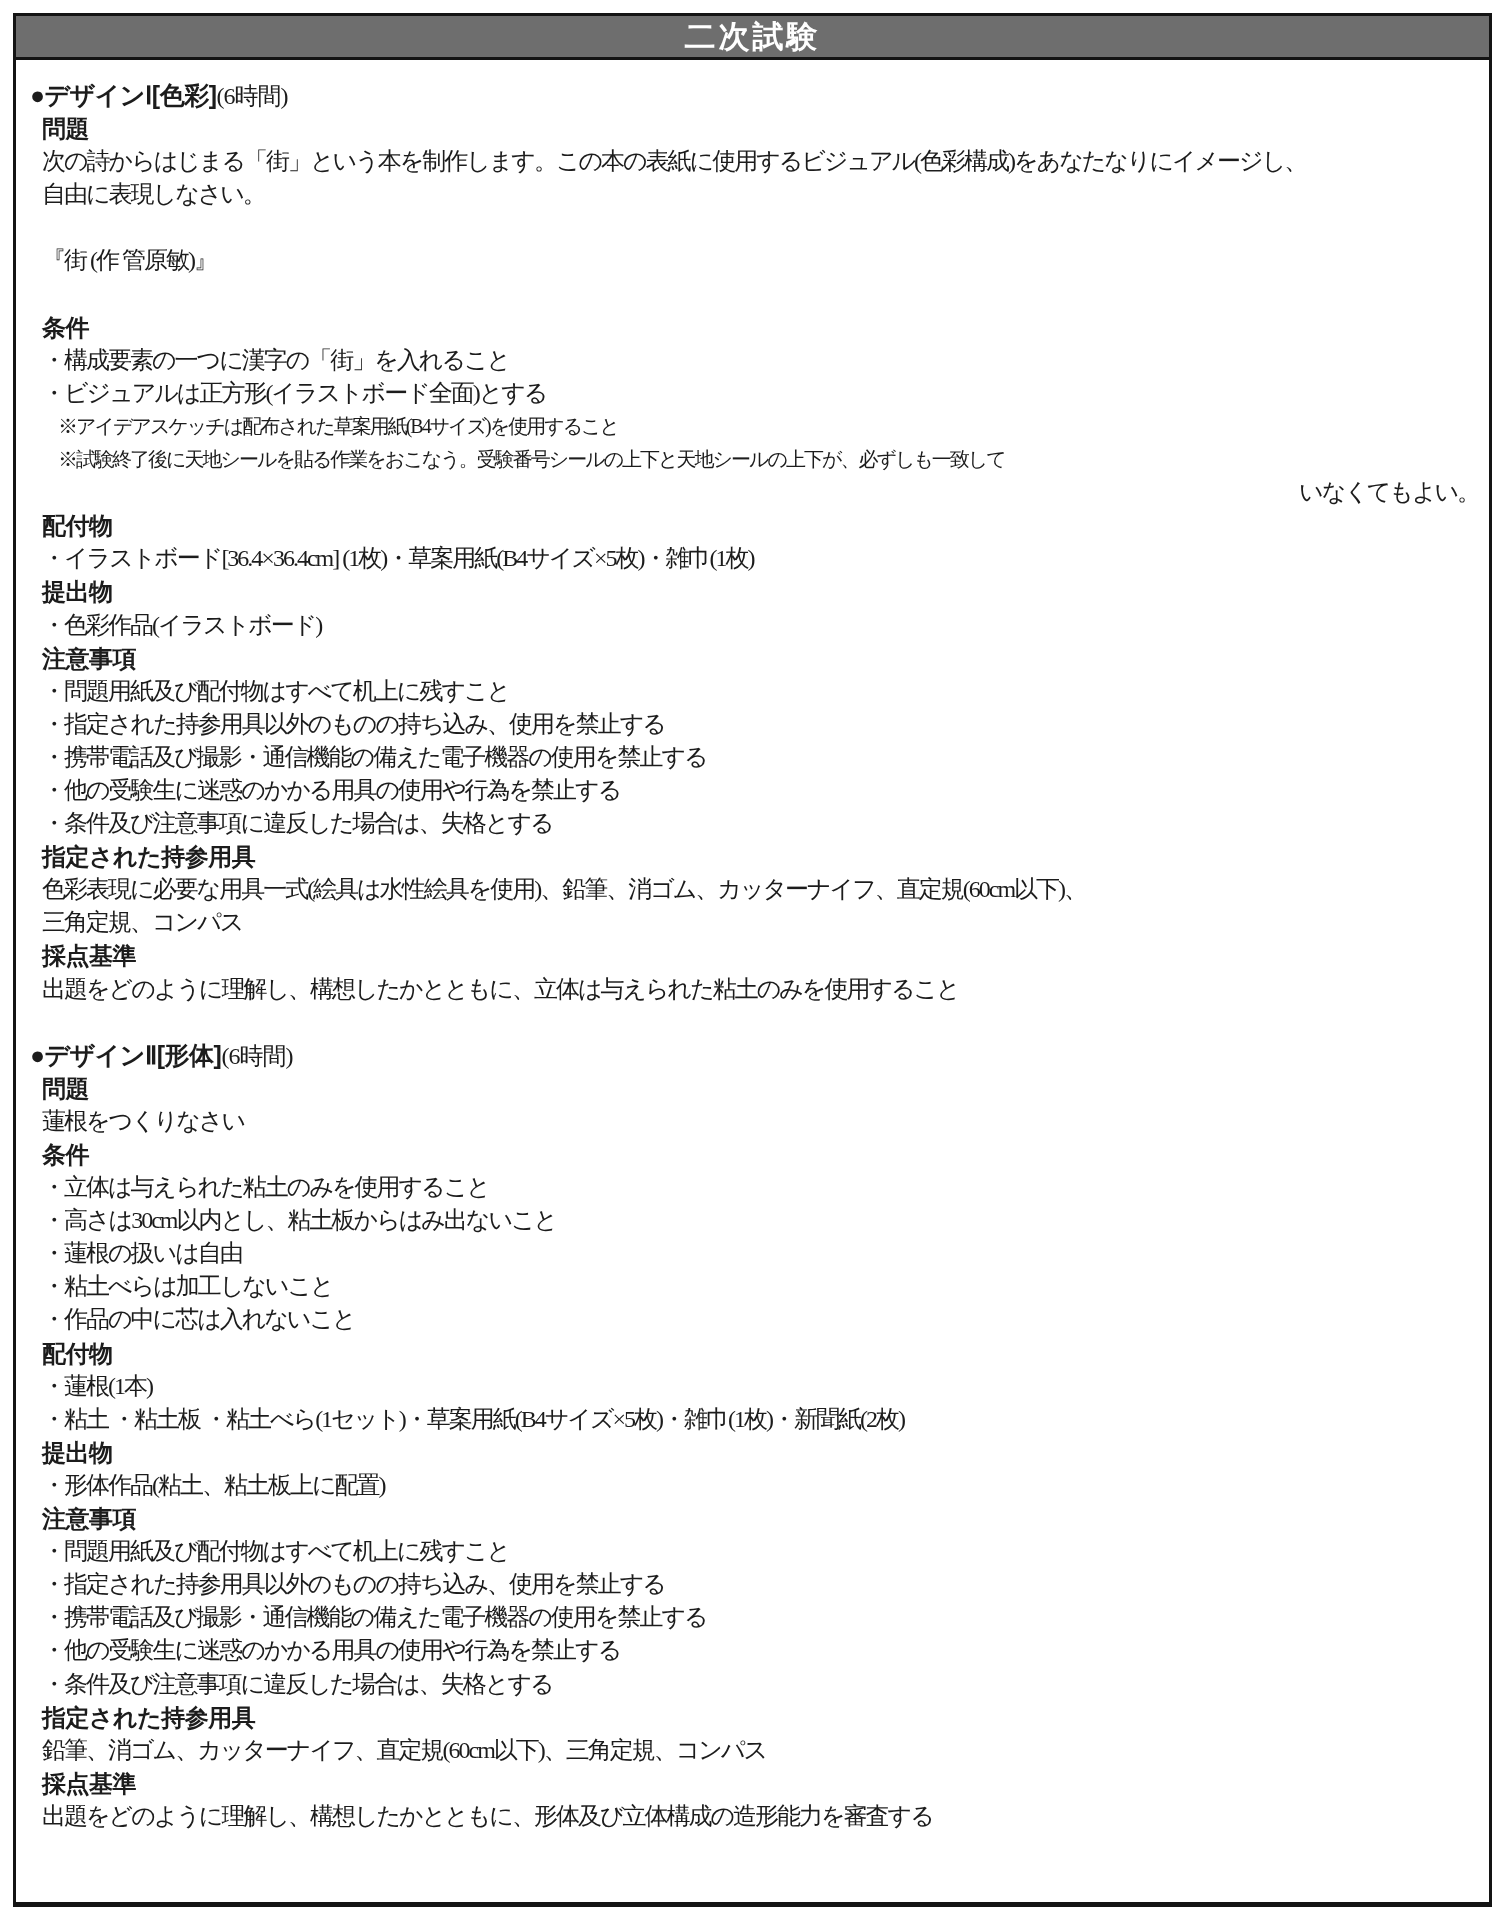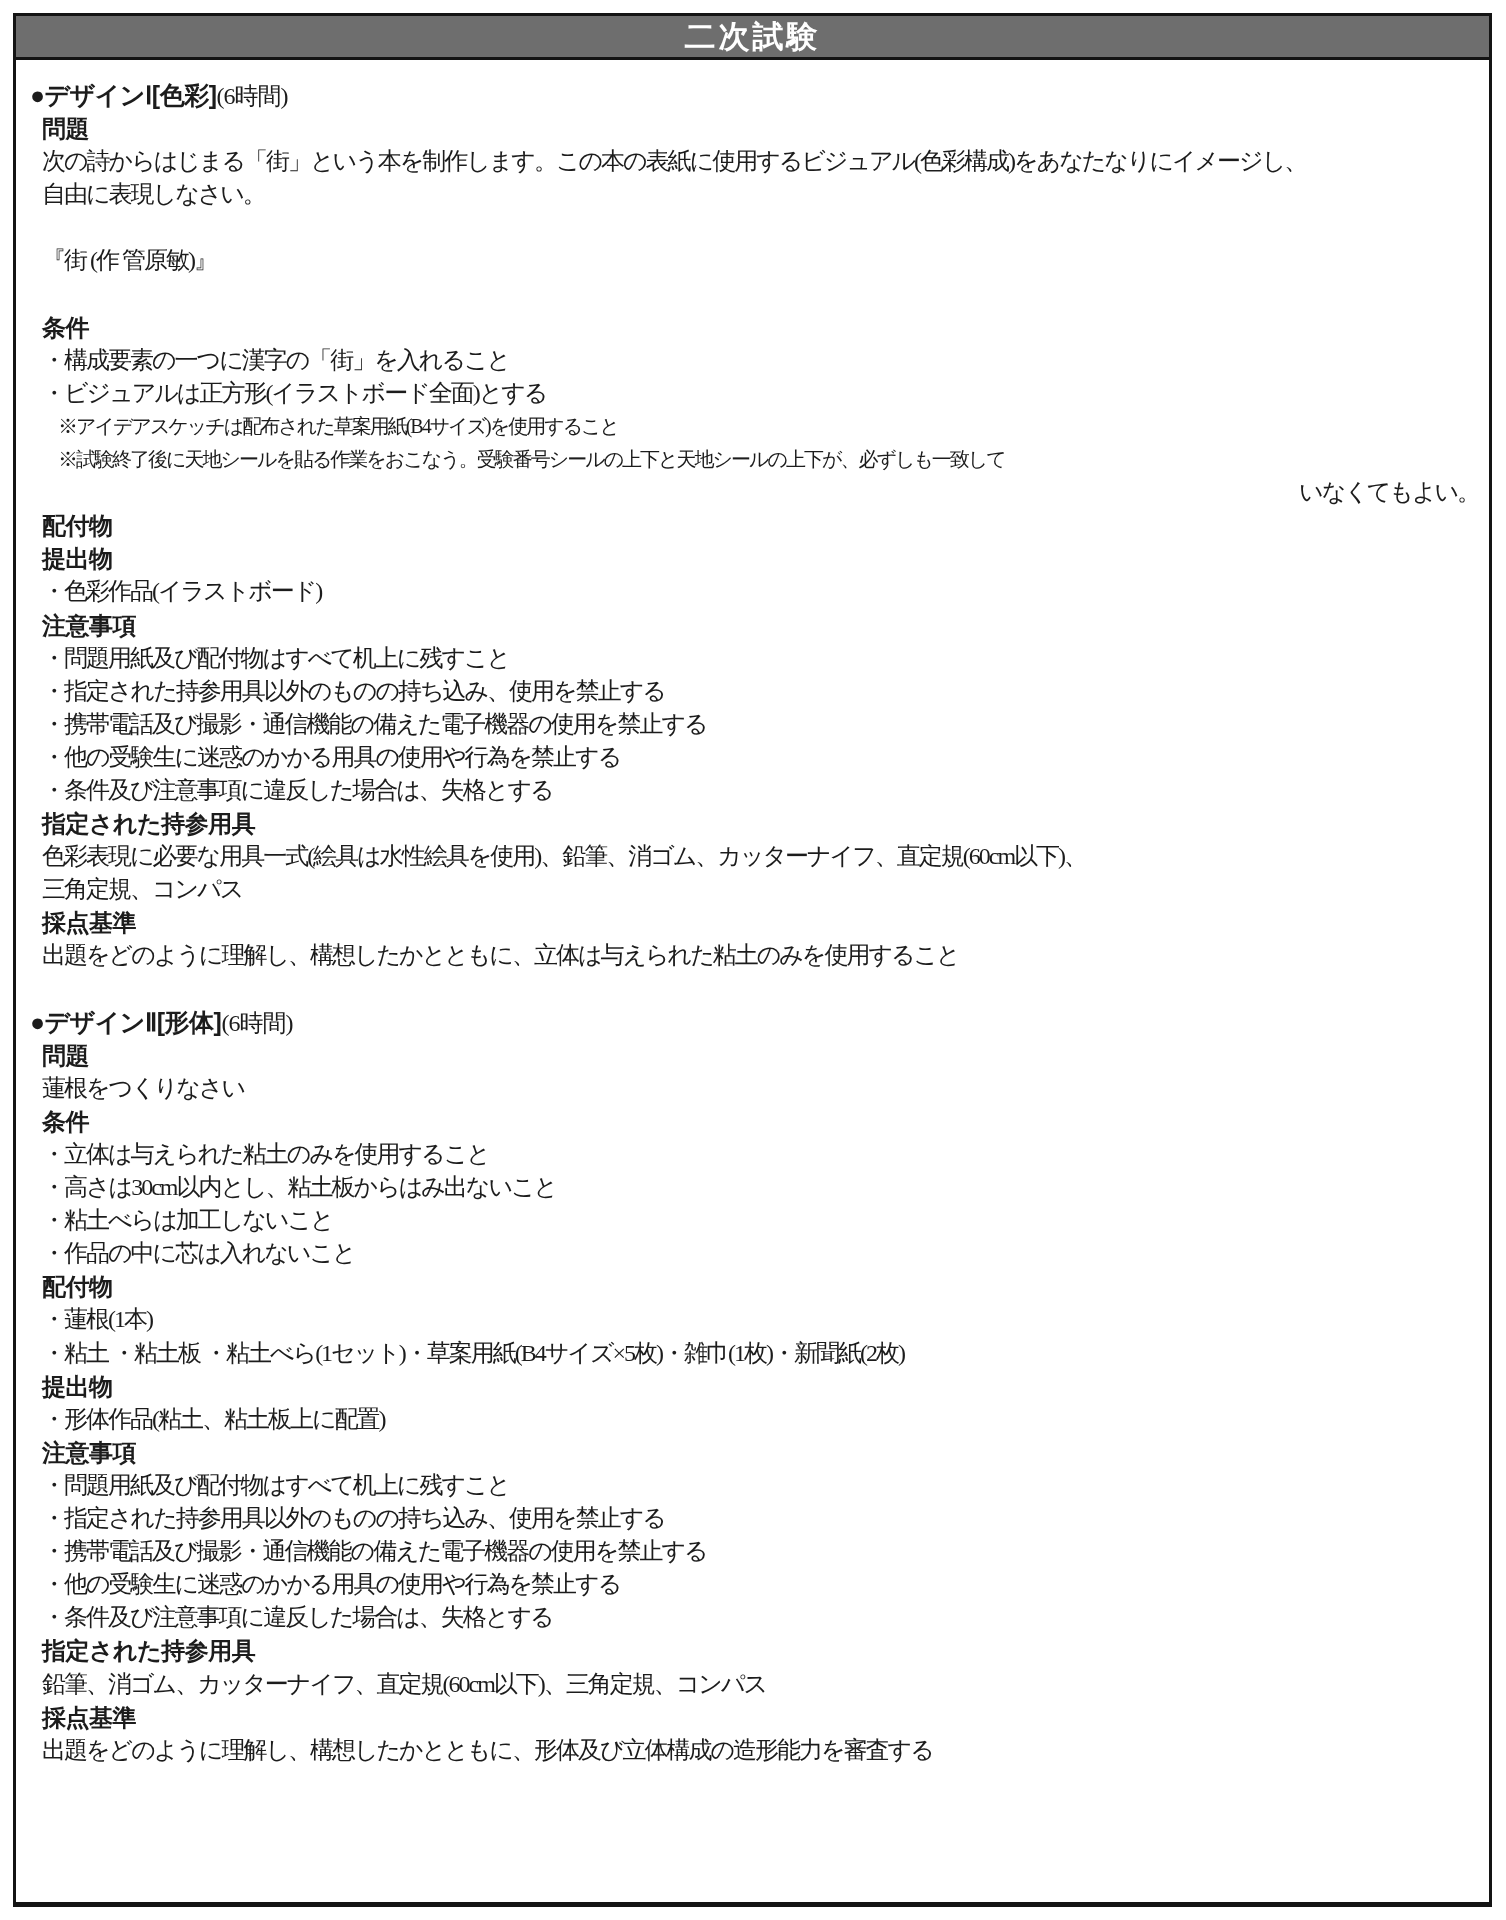--- a/index.html
+++ b/index.html
@@ -112,40 +112,42 @@
         <div class="line blank"></div>
         <div class="line p">『街 (作 管原敏)』</div>
         <div class="line blank"></div>
         <div class="line h2">条件</div>
         <div class="line p">・構成要素の一つに漢字の「街」を入れること</div>
         <div class="line p">・ビジュアルは正方形(イラストボード全面)とする</div>
         <div class="line note">※アイデアスケッチは配布された草案用紙(B4サイズ)を使用すること</div>
         <div class="line note">※試験終了後に天地シールを貼る作業をおこなう。受験番号シールの上下と天地シールの上下が、必ずしも一致して</div>
         <div class="line cont">いなくてもよい。</div>
         <div class="line h2">配付物</div>
+        <div class="line p">・イラストボード[36.4×36.4cm] (1枚)・草案用紙(B4サイズ×5枚)・雑巾(1枚)</div>
         <div class="line h2">提出物</div>
         <div class="line p">・色彩作品(イラストボード)</div>
         <div class="line h2">注意事項</div>
         <div class="line p">・問題用紙及び配付物はすべて机上に残すこと</div>
         <div class="line p">・指定された持参用具以外のものの持ち込み、使用を禁止する</div>
         <div class="line p">・携帯電話及び撮影・通信機能の備えた電子機器の使用を禁止する</div>
         <div class="line p">・他の受験生に迷惑のかかる用具の使用や行為を禁止する</div>
         <div class="line p">・条件及び注意事項に違反した場合は、失格とする</div>
         <div class="line h2">指定された持参用具</div>
         <div class="line p">色彩表現に必要な用具一式(絵具は水性絵具を使用)、鉛筆、消ゴム、カッターナイフ、直定規(60cm以下)、</div>
         <div class="line p">三角定規、コンパス</div>
         <div class="line h2">採点基準</div>
         <div class="line p">出題をどのように理解し、構想したかとともに、立体は与えられた粘土のみを使用すること</div>
         <div class="line blank"></div>
         <div class="line h1"><span class="hb">●デザインⅡ[形体]</span><span class="hr">(6時間)</span></div>
         <div class="line h2">問題</div>
         <div class="line p">蓮根をつくりなさい</div>
         <div class="line h2">条件</div>
         <div class="line p">・立体は与えられた粘土のみを使用すること</div>
         <div class="line p">・高さは30cm以内とし、粘土板からはみ出ないこと</div>
+        <div class="line p">・蓮根の扱いは自由</div>
         <div class="line p">・粘土べらは加工しないこと</div>
         <div class="line p">・作品の中に芯は入れないこと</div>
         <div class="line h2">配付物</div>
         <div class="line p">・蓮根(1本)</div>
         <div class="line p">・粘土 ・粘土板 ・粘土べら(1セット)・草案用紙(B4サイズ×5枚)・雑巾(1枚)・新聞紙(2枚)</div>
         <div class="line h2">提出物</div>
         <div class="line p">・形体作品(粘土、粘土板上に配置)</div>
         <div class="line h2">注意事項</div>
         <div class="line p">・問題用紙及び配付物はすべて机上に残すこと</div>
         <div class="line p">・指定された持参用具以外のものの持ち込み、使用を禁止する</div>

